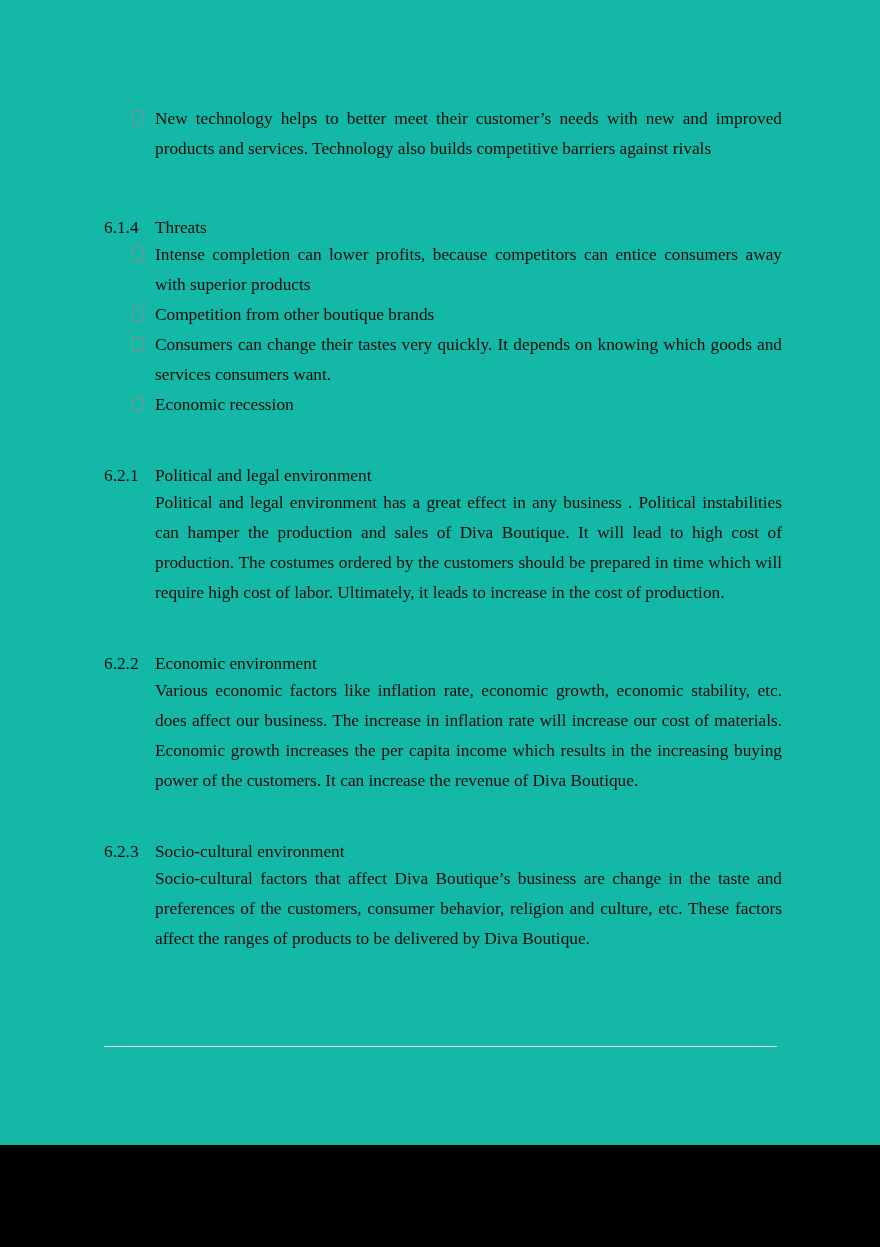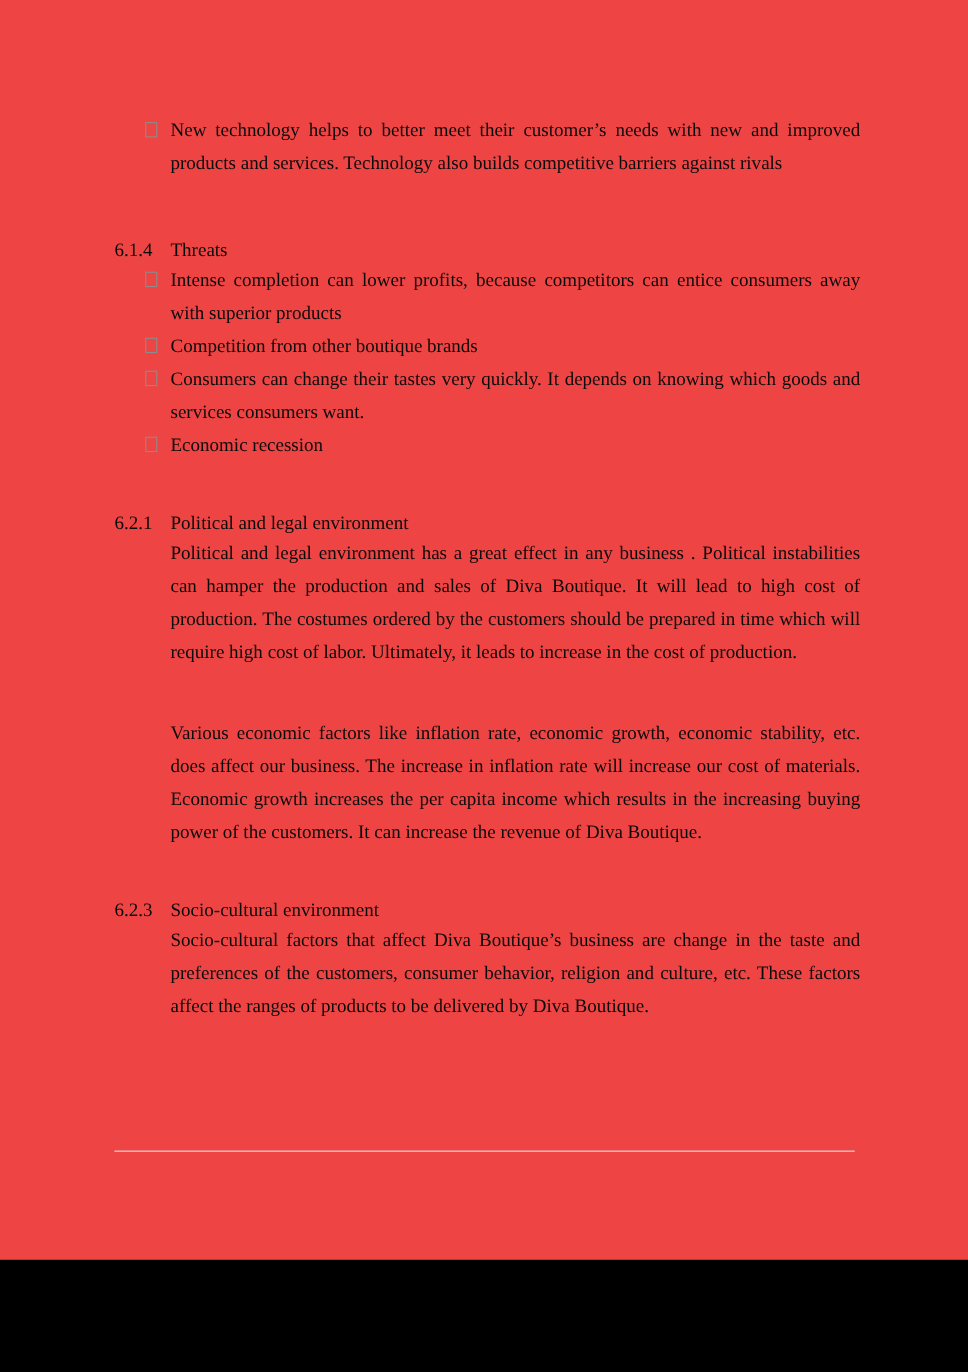--- a/index.html
+++ b/index.html
@@ -14,21 +14,21 @@
     color: #0b0b0b;
     overflow: hidden;
     position: relative;
     -webkit-font-smoothing: antialiased;
   }
 
   .page {
     position: relative;
     width: 880px;
     height: 1145px;
-    background: #ef4444;
+    background: #14b8a6;
     box-sizing: border-box;
   }
 
   .content {
     position: absolute;
     left: 104px;
     top: 104px;
     width: 678px;
   }
 
@@ -168,20 +168,24 @@
 
     <div class="heading-row">
       <span class="heading-num">6.2.1</span>
       <span class="heading-text">Political and legal environment</span>
     </div>
     <p class="body-par">Political and legal environment has a great effect in any business . Political instabilities can hamper the production and sales of Diva Boutique. It will lead to high cost of production. The costumes ordered by the customers should be prepared in time which will require high cost of labor. Ultimately, it leads to increase in the cost of production.</p>
 
     <div class="sp-blank-line"></div>
     <div class="sp-small"></div>
 
+    <div class="heading-row">
+      <span class="heading-num">6.2.2</span>
+      <span class="heading-text">Economic environment</span>
+    </div>
     <p class="body-par">Various economic factors like inflation rate, economic growth, economic stability, etc. does affect our business. The increase in inflation rate will increase our cost of materials. Economic growth increases the per capita income which results in the increasing buying power of the customers. It can increase the revenue of Diva Boutique.</p>
 
     <div class="sp-blank-line"></div>
     <div class="sp-small"></div>
 
     <div class="heading-row">
       <span class="heading-num">6.2.3</span>
       <span class="heading-text">Socio-cultural environment</span>
     </div>
     <p class="body-par">Socio-cultural factors that affect Diva Boutique’s business are change in the taste and preferences of the customers, consumer behavior, religion and culture, etc. These factors affect the ranges of products to be delivered by Diva Boutique.</p>

